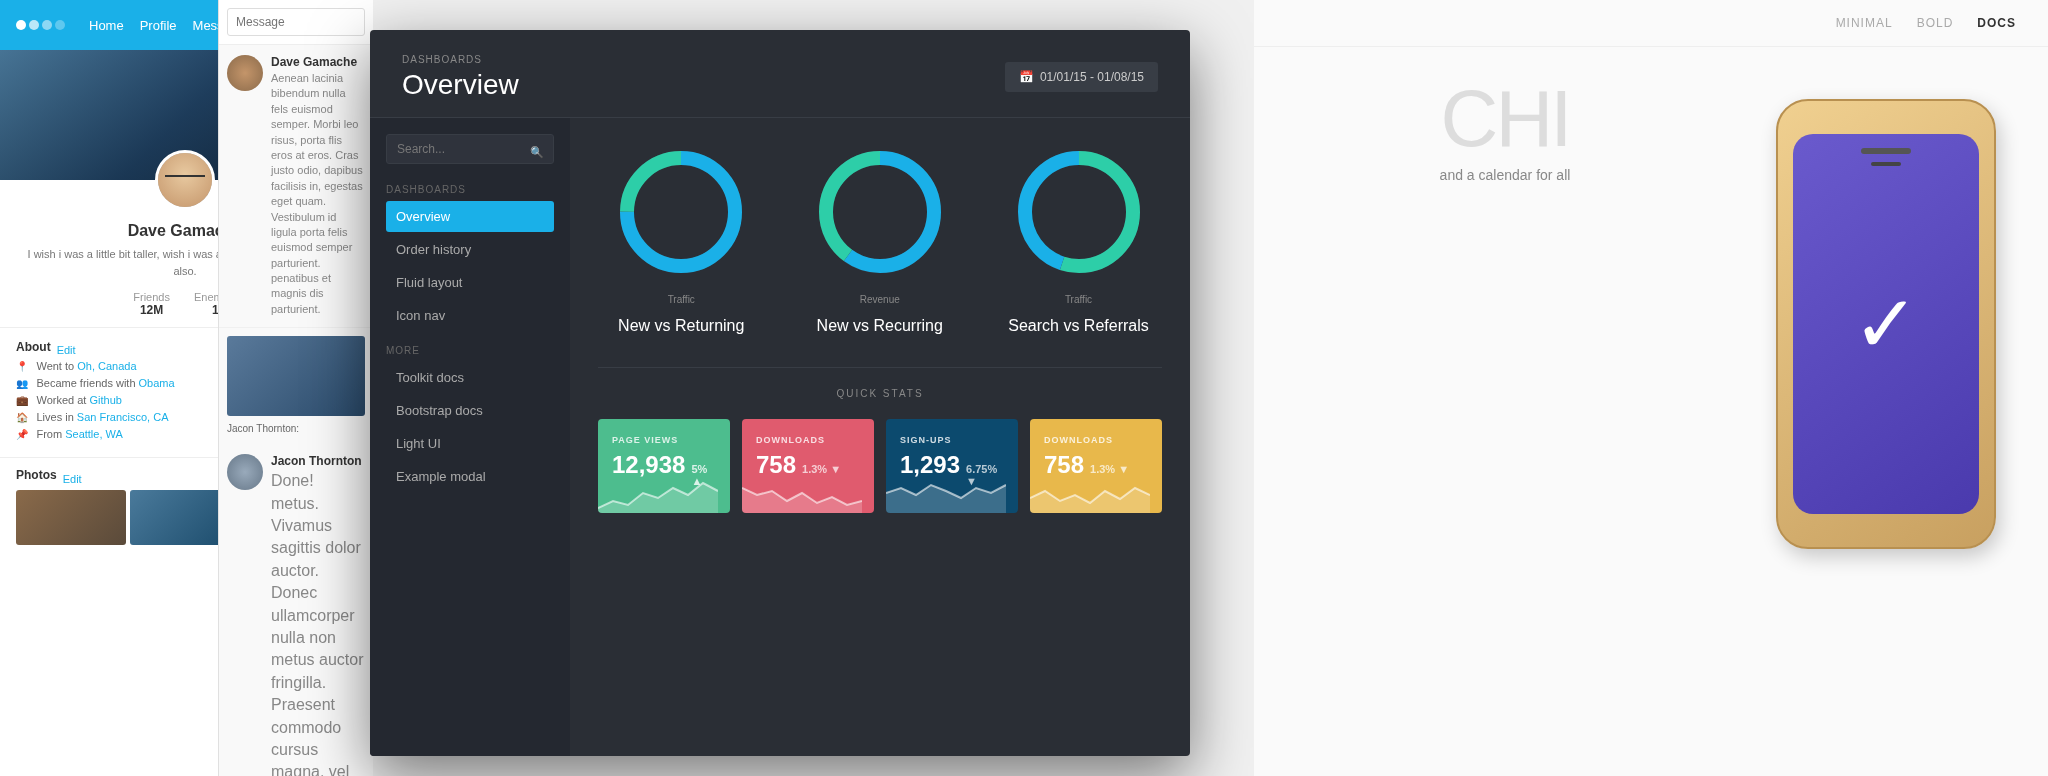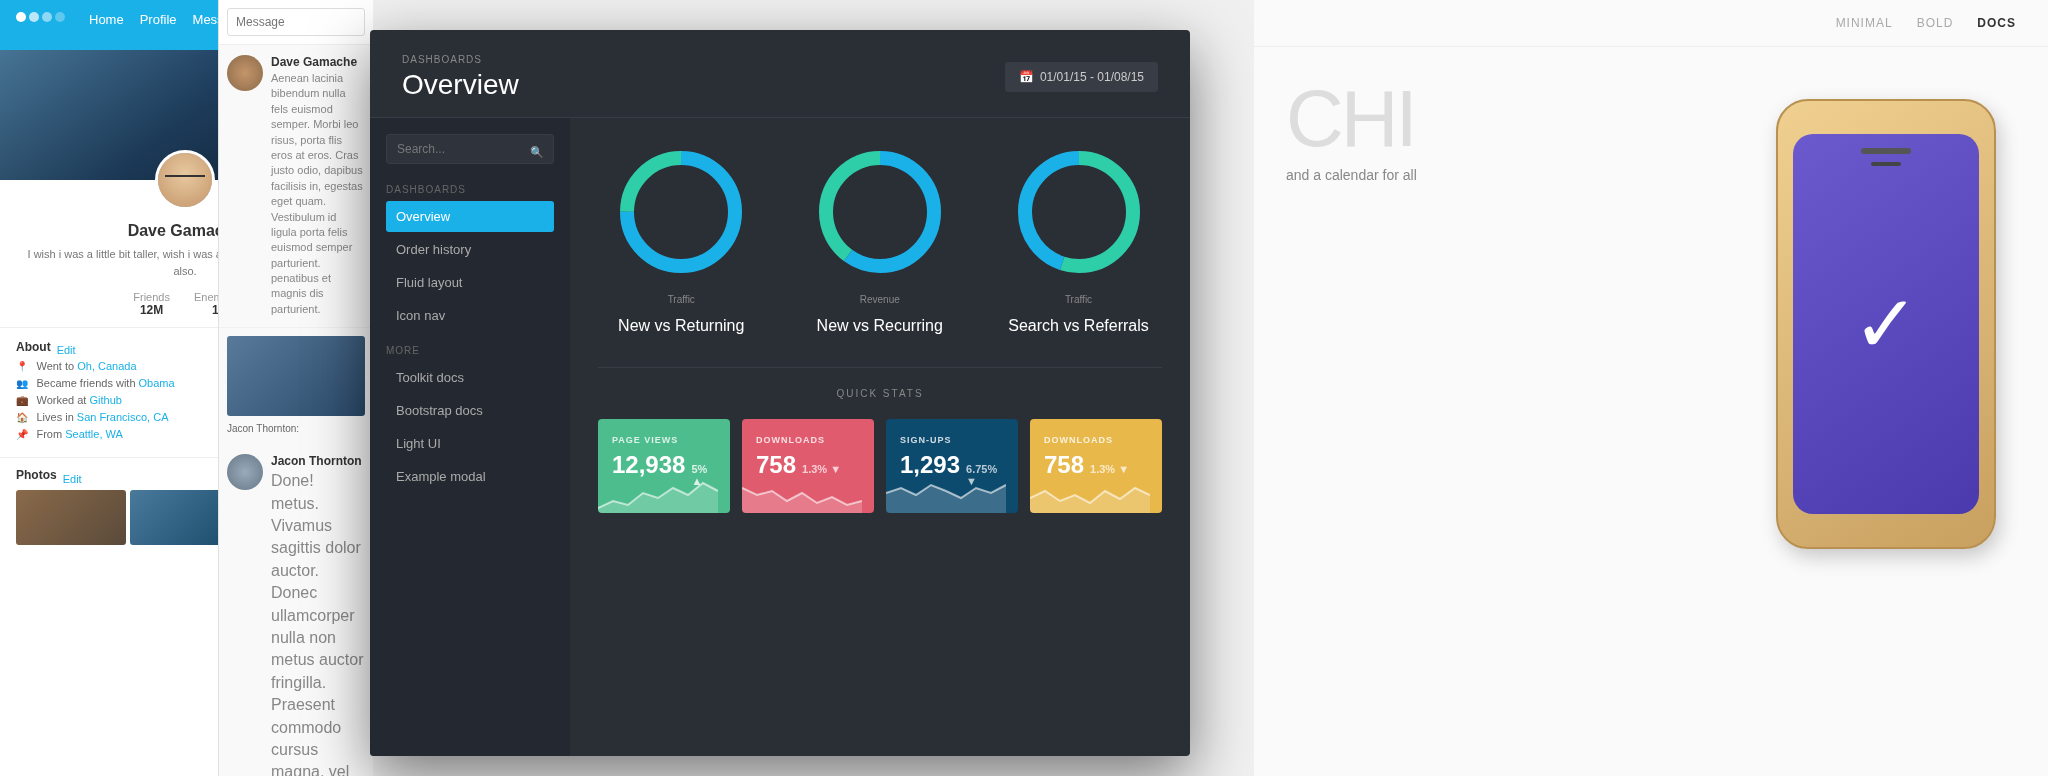--- a/index.html
+++ b/index.html
@@ -19,21 +19,21 @@
       width: 370px;
       height: 776px;
       background: #fff;
       overflow: hidden;
     }
 
     .left-panel-nav {
       background: #1ab0e8;
       height: 50px;
       display: flex;
-      align-items: flex-start;
+      align-items: center;
       padding: 12px 16px;
       gap: 24px;
     }
     .nav-logo {
       display: flex;
       gap: 3px;
       align-items: center;
     }
     .nav-logo-dot {
       width: 10px; height: 10px;
@@ -474,20 +474,21 @@
     }
 
     
     .right-panel {
       position: absolute;
       right: 0; top: 0;
       width: 794px;
       height: 776px;
       background: #fafafa;
       overflow: hidden;
+      text-align: center;
     }
     .right-nav {
       display: flex;
       justify-content: flex-end;
       padding: 16px 32px;
       gap: 24px;
       border-bottom: 1px solid #eee;
     }
     .right-nav-link {
       font-size: 12px;

